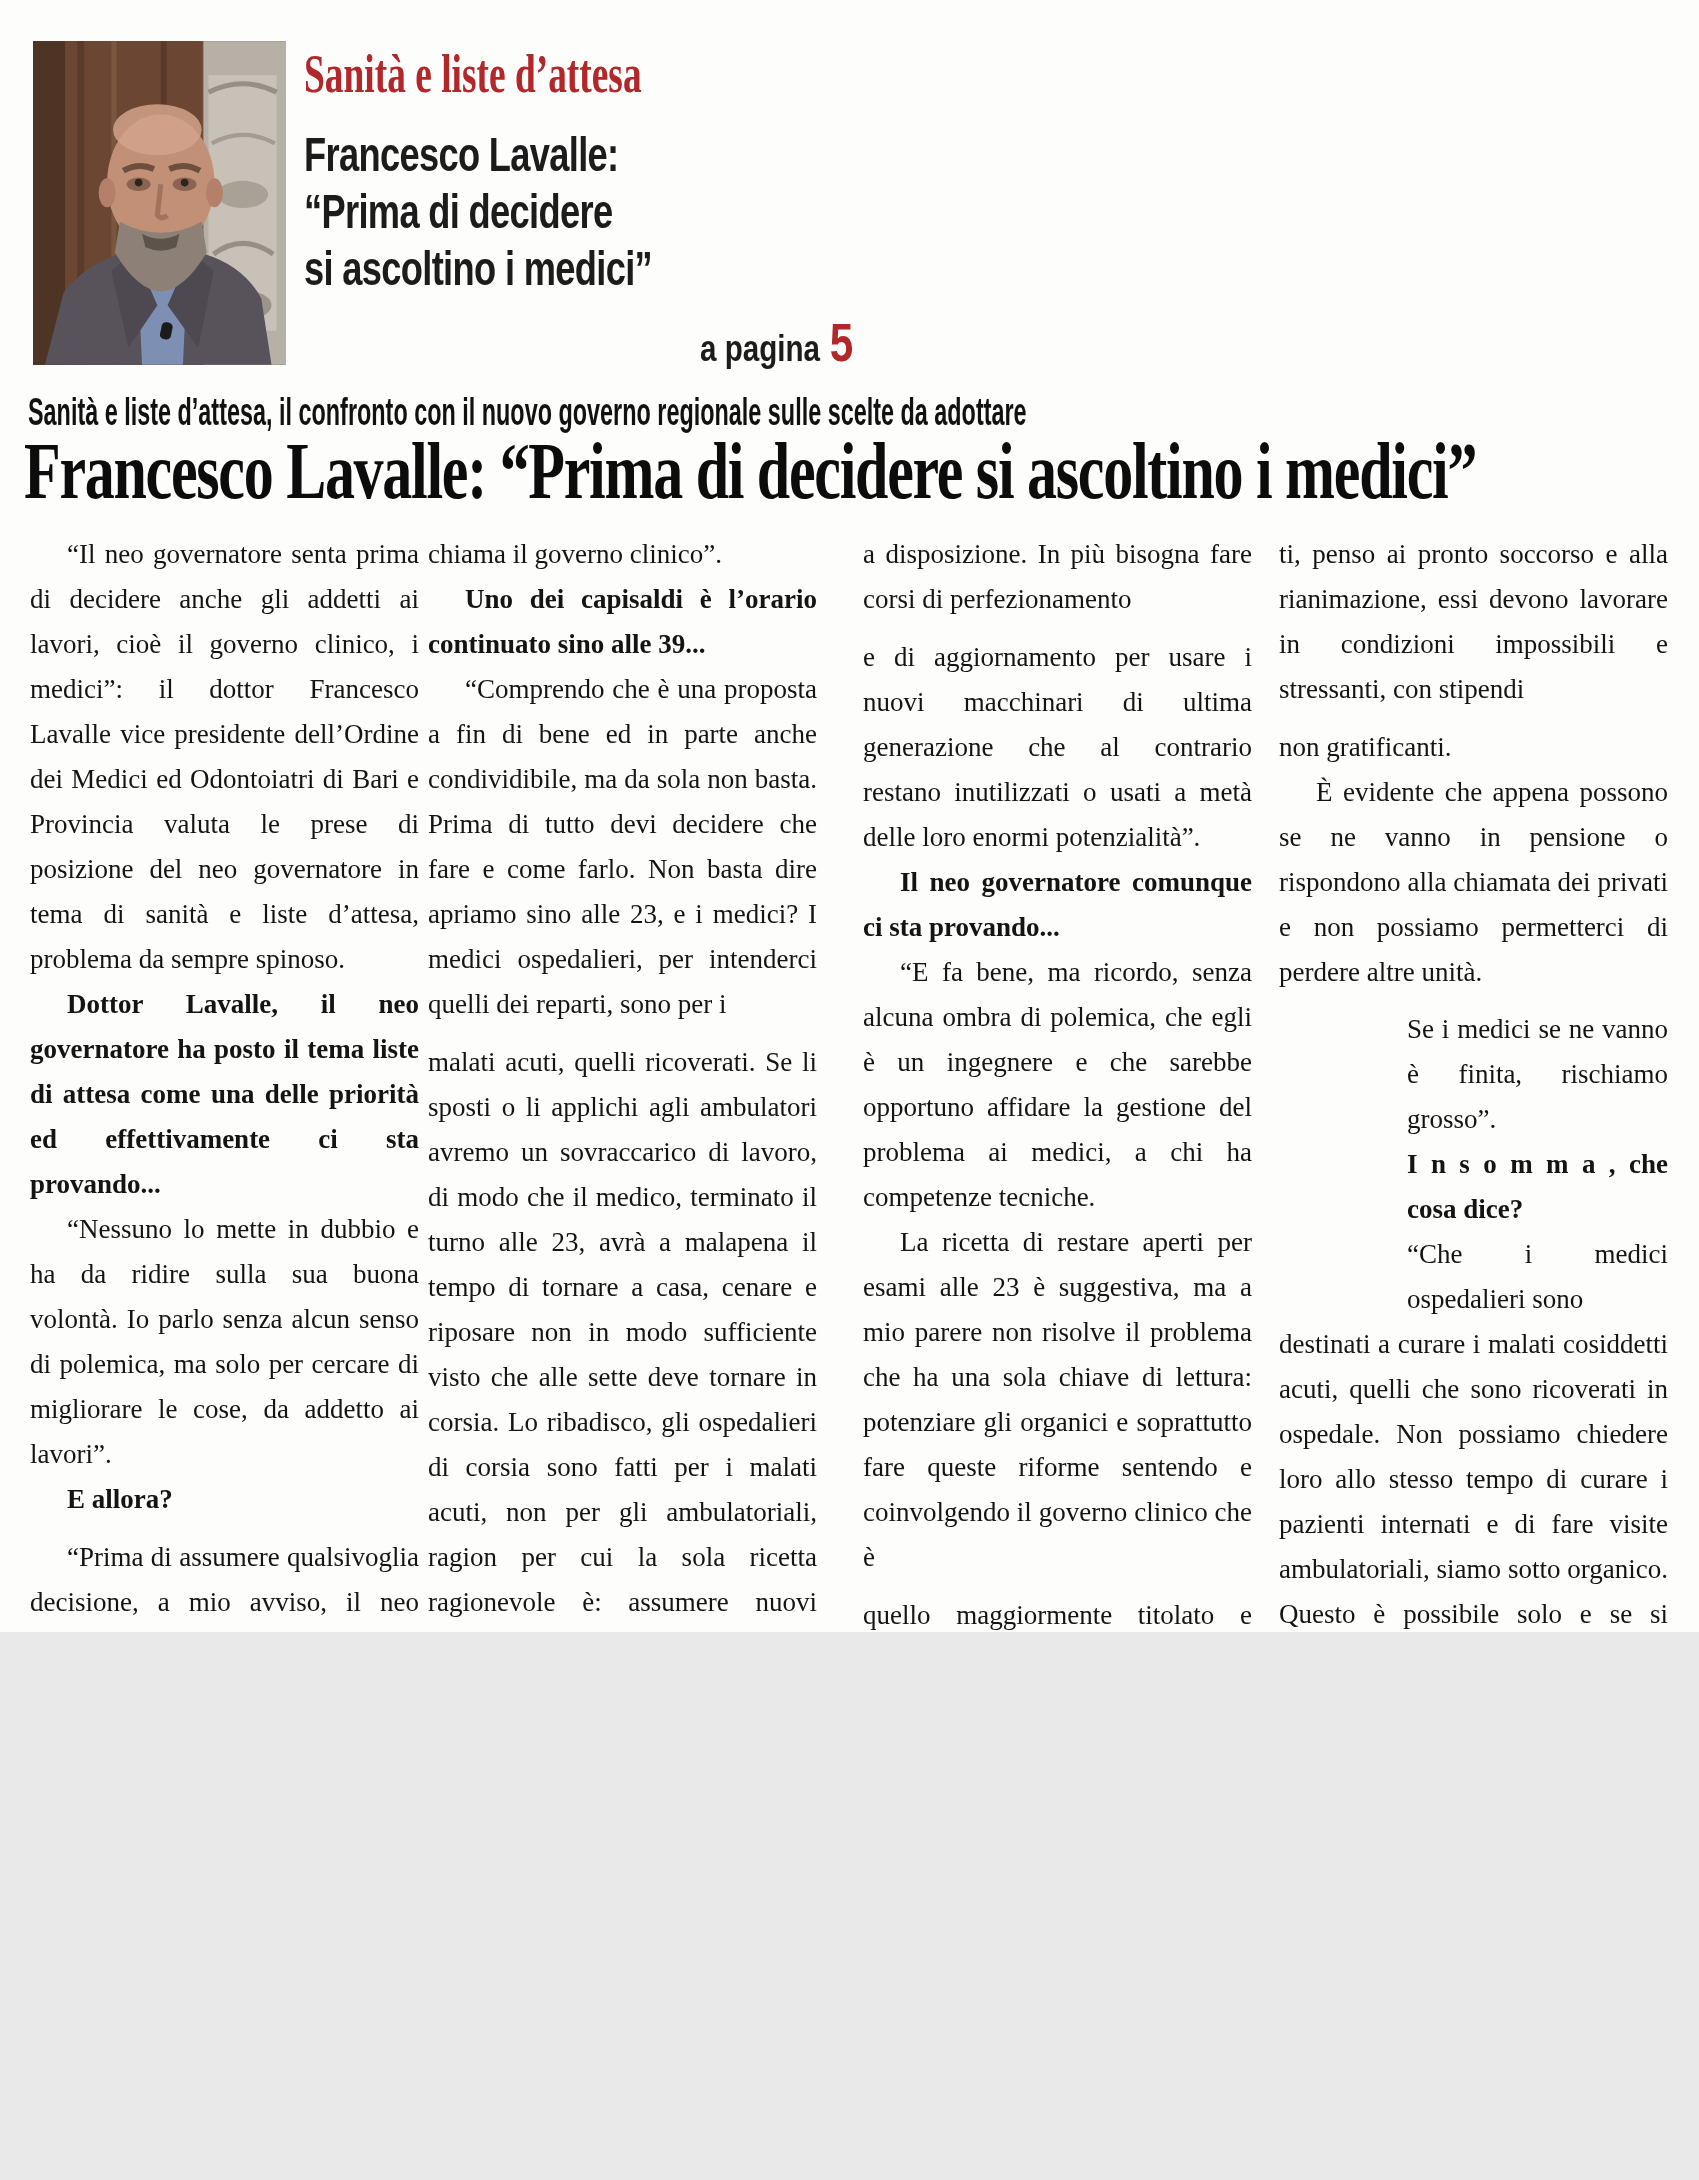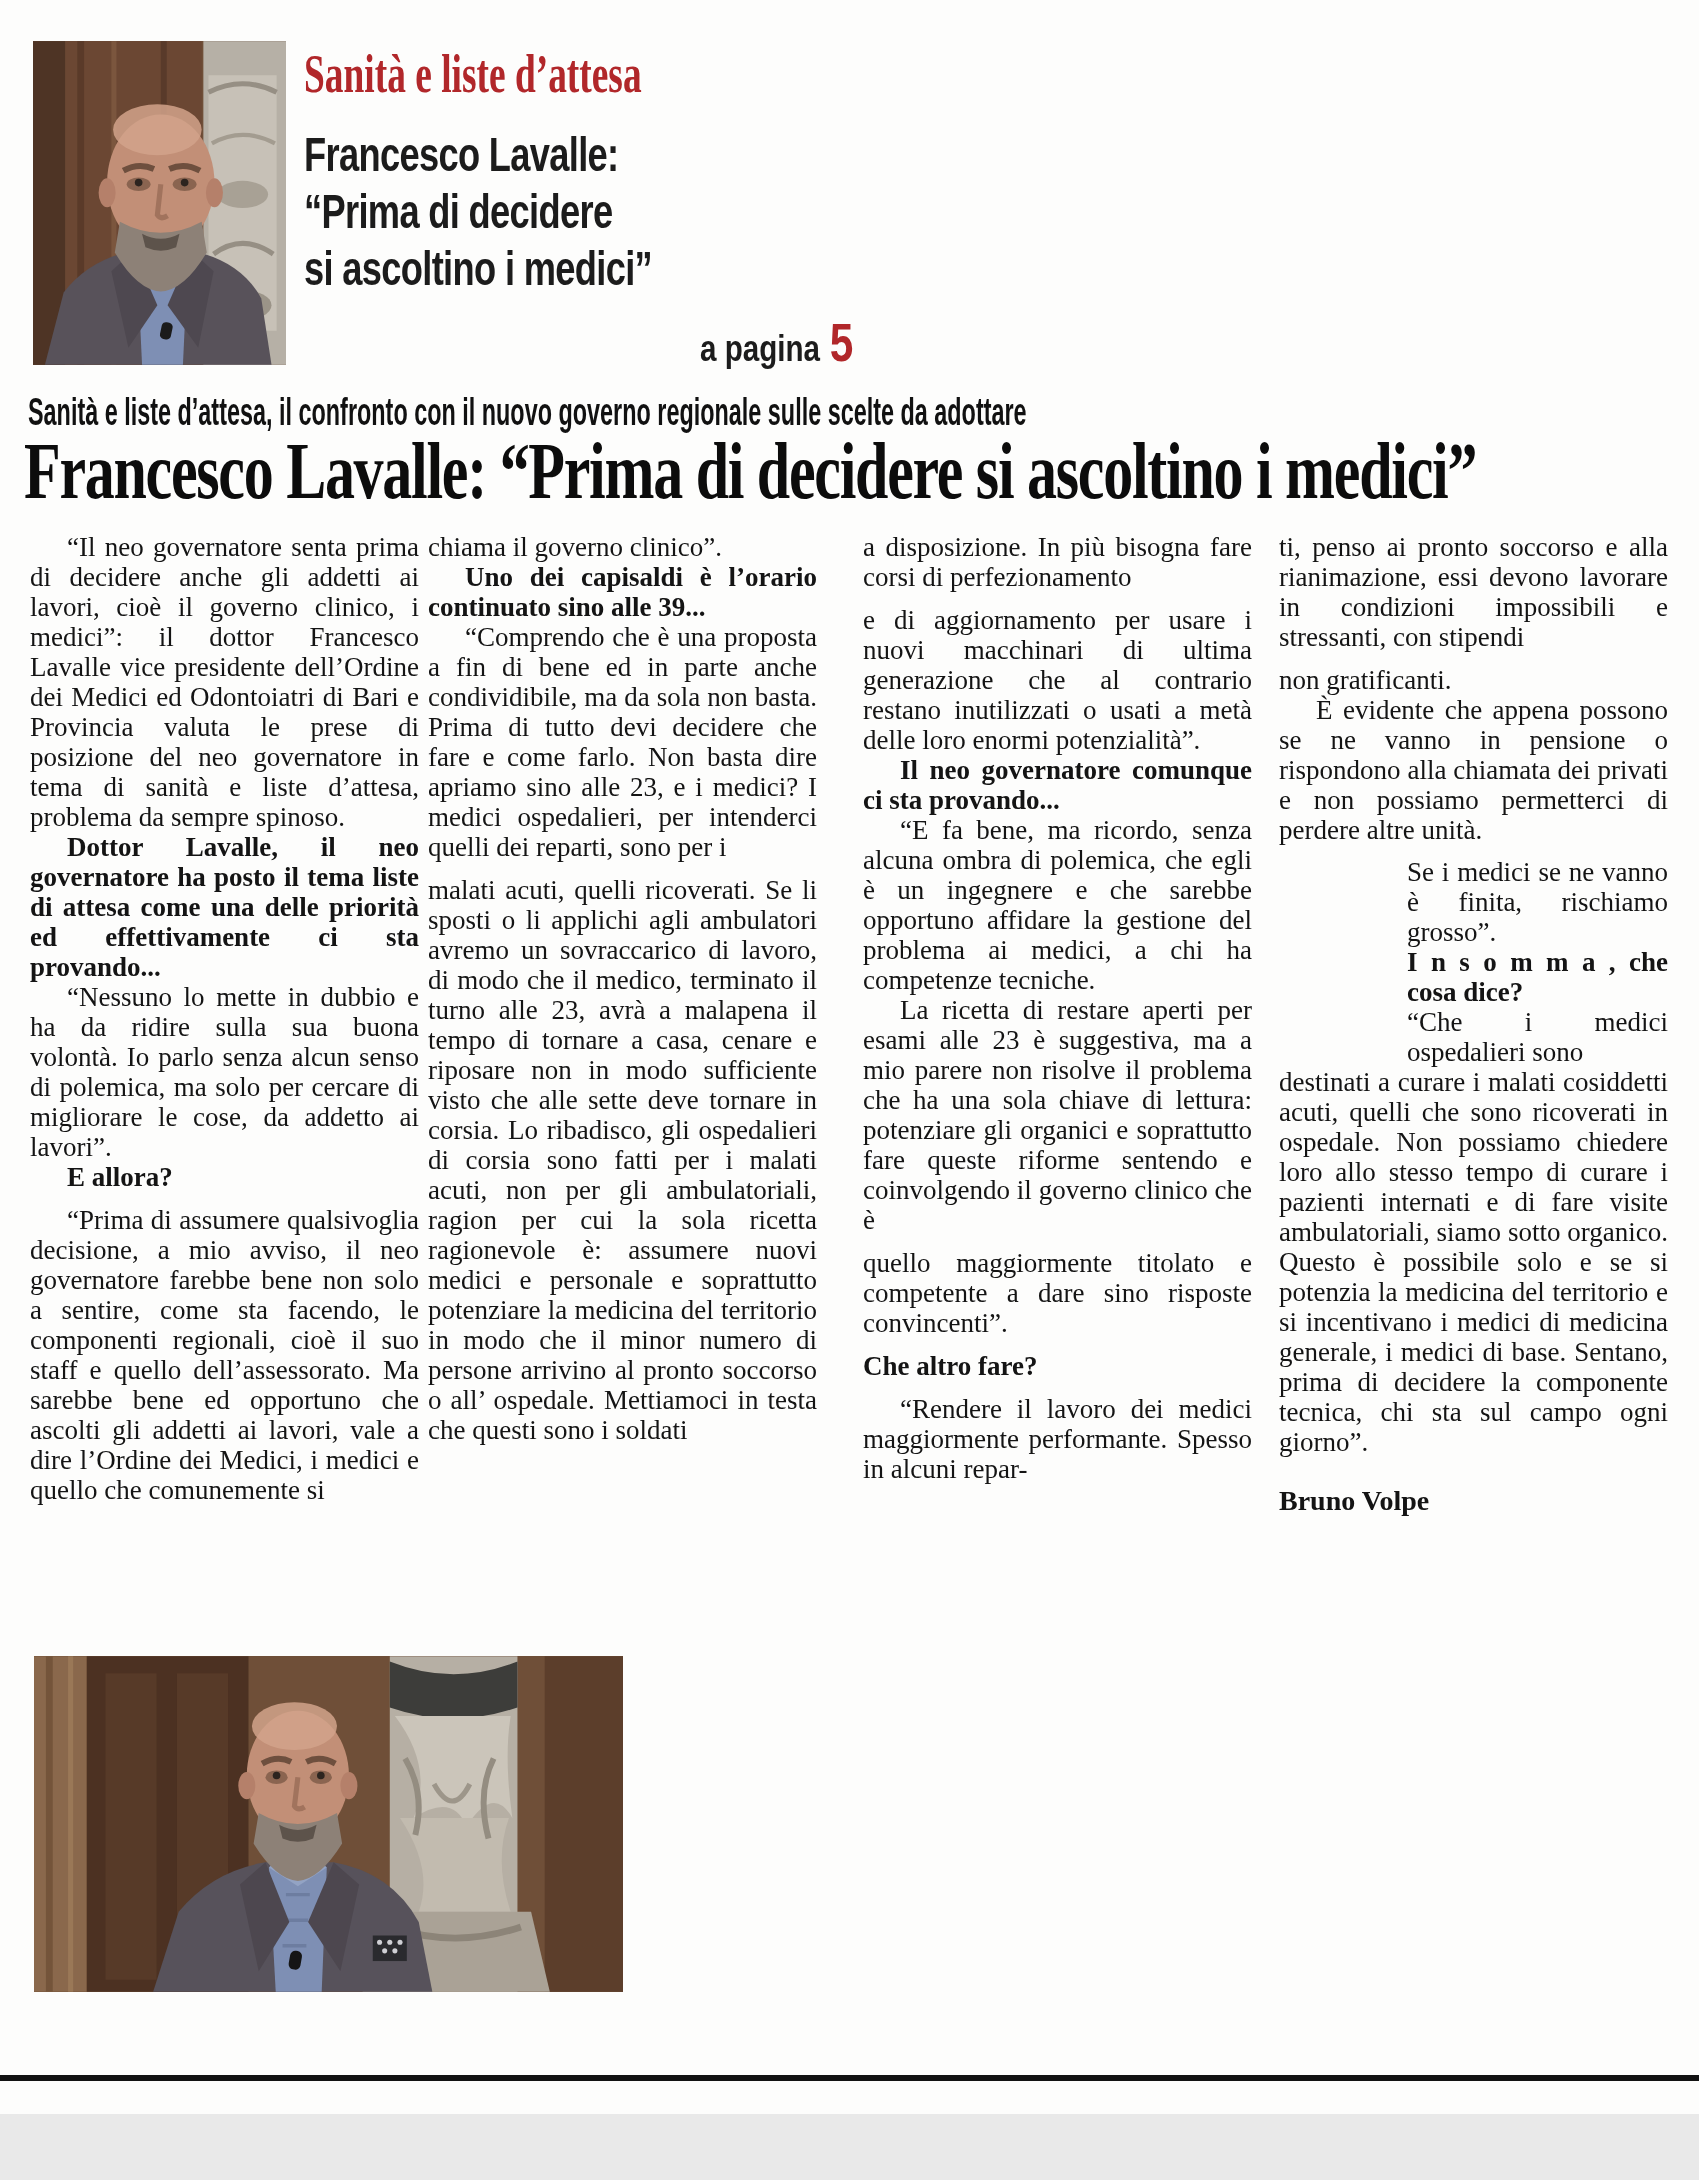--- a/index.html
+++ b/index.html
@@ -1,18 +1,18 @@
 <!DOCTYPE html>
 <html style="font-size:13.6px"><head>
 <meta charset="utf-8">
 <style>
   html,body{margin:0;padding:0;background:#e9e9e9;}
   .page{
     position:relative;
-    width:1699px;height:2114px;
+    width:1699px;height:1632px;
     margin:0 auto;
     background:#fdfdfc;
     overflow:hidden;
     font-family:"Liberation Serif", serif;
     color:#141414;
   }
   
   .top-photo{
     position:absolute;left:33px;top:41px;width:253px;height:324px;
     background:#7a5a41;overflow:hidden;
@@ -53,21 +53,21 @@
     position:absolute;left:24px;top:428px;
     font-family:"Liberation Serif", serif;
     font-weight:bold;font-size:80px;line-height:1.08;color:#0c0c0c;
     letter-spacing:-1.7px;
     transform:scaleX(0.75);transform-origin:left top;
     white-space:nowrap;
   }
   
   .col{position:absolute;top:532px;width:389px;height:1103px;overflow:hidden;}
   .col-1{left:30px;} .col-2{left:428px;} .col-3{left:863px;} .col-4{left:1279px;}
-  p.body{margin:0;font-size:27px;line-height:30px;text-align:justify;}
+  p.body{margin:0;font-size:27px;line-height:45px;text-align:justify;}
   p.indent{text-indent:37px;}
   p.lead{font-weight:bold;}
   p.gap{margin-top:13px;}
   .right-seg{margin:12px 0 0 128px;}
   .right-seg p.body{text-indent:0;}
   p.byline{margin-top:29px;font-weight:bold;font-size:28px;text-align:left;}
   
   .bottom-photo{
     position:absolute;left:34px;top:1656px;width:589px;height:336px;
     background:#6e4e38;overflow:hidden;

